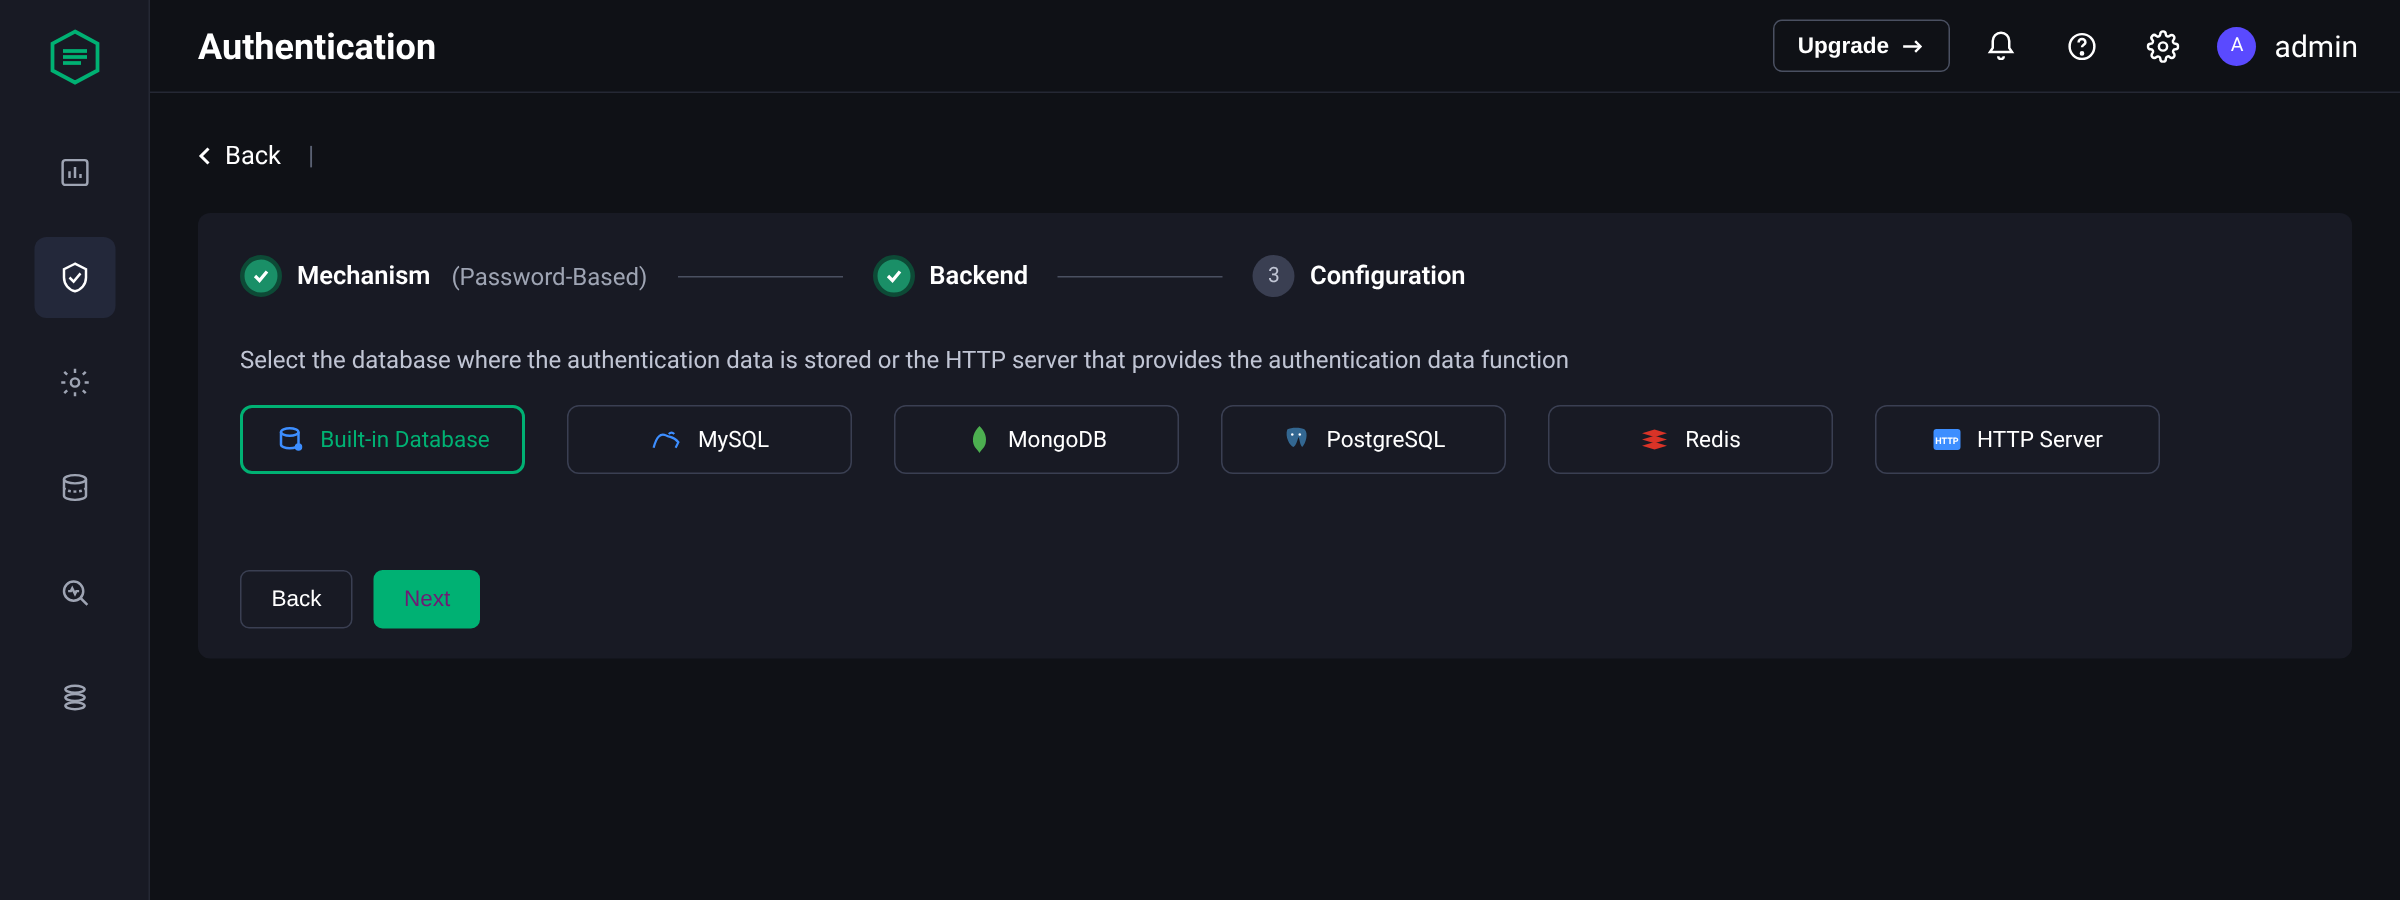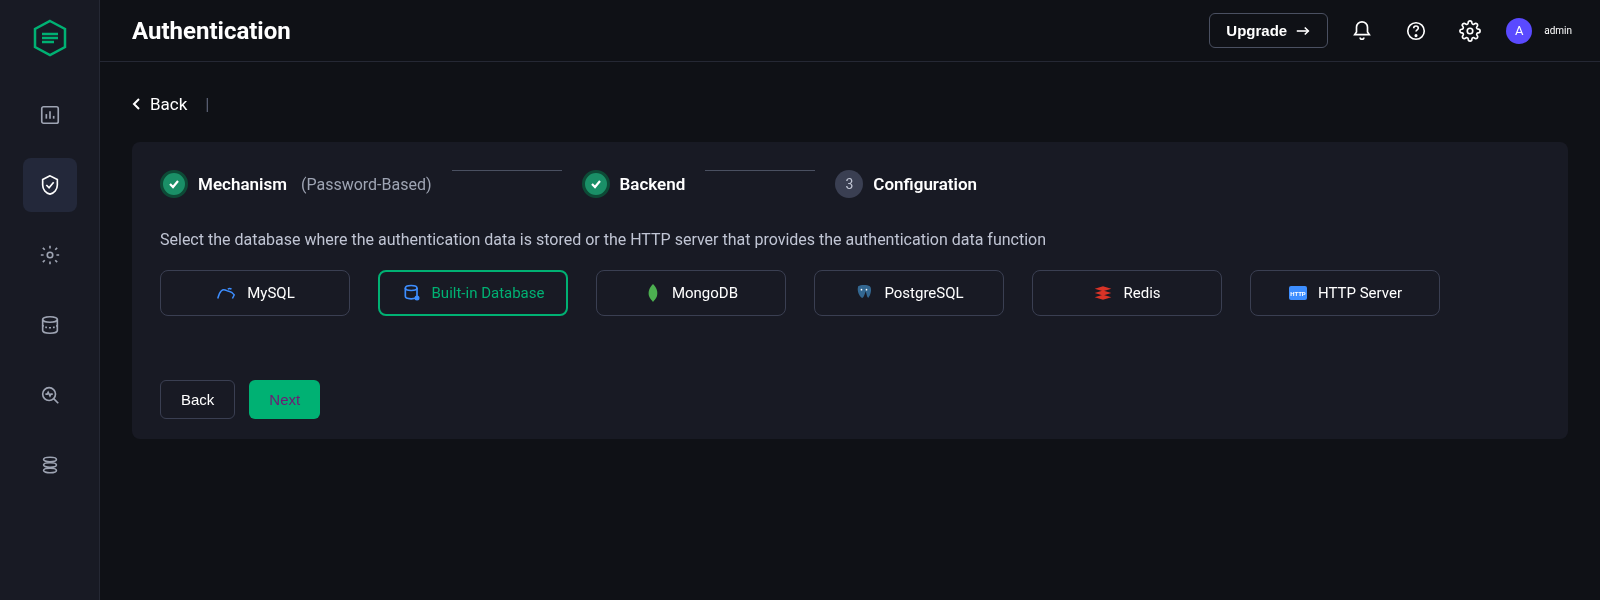--- a/index.html
+++ b/index.html
@@ -87,21 +87,21 @@
   border-radius: 50%;
   background: #5a4aff;
   display: flex;
   align-items: center;
   justify-content: center;
   font-size: 13px;
   margin-left: 16px;
 }
 .username {
   margin-left: 12px;
-  font-size: 10px;
+  font-size: 20px;
 }
 .content {
   padding: 32px 32px 0 32px;
   flex: 1;
 }
 .breadcrumb {
   display: flex;
   align-items: center;
   margin-bottom: 28px;
 }
@@ -122,21 +122,21 @@
   font-size: 20px;
   font-weight: 700;
 }
 .card {
   background: #181a24;
   border-radius: 8px;
   padding: 28px 28px 20px 28px;
 }
 .stepper {
   display: flex;
-  align-items: flex-start;
+  align-items: center;
   margin-bottom: 32px;
 }
 .step {
   display: flex;
   align-items: center;
   gap: 10px;
 }
 .step-circle {
   width: 28px;
   height: 28px;
@@ -344,36 +344,36 @@
         <div class="step-line l2"></div>
         <div class="step">
           <div class="step-circle pending">3</div>
           <span class="step-label">Configuration</span>
         </div>
       </div>
 
       <div class="helper-text">Select the database where the authentication data is stored or the HTTP server that provides the authentication data function</div>
 
       <div class="options">
-        <div class="option">
-          <svg width="22" height="20" viewBox="0 0 24 20" fill="none" stroke="#3d8eff" stroke-width="1.6">
-            <path d="M3 16 C5 8, 8 5, 12 7 C15 9, 17 7, 21 12 L19 16"></path>
-            <path d="M14 6 Q16 4, 18 6"></path>
-          </svg>
-          <span>MySQL</span>
-        </div>
         <div class="option selected">
           <svg width="20" height="20" viewBox="0 0 24 24" fill="none" stroke="#3d8eff" stroke-width="2">
             <ellipse cx="11" cy="6" rx="7" ry="3"></ellipse>
             <path d="M4 6v10c0 1.7 3 3 7 3s7-1.3 7-3V6"></path>
             <circle cx="18" cy="18" r="3" fill="#3d8eff" stroke="none"></circle>
           </svg>
           <span>Built-in Database</span>
         </div>
         <div class="option">
+          <svg width="22" height="20" viewBox="0 0 24 20" fill="none" stroke="#3d8eff" stroke-width="1.6">
+            <path d="M3 16 C5 8, 8 5, 12 7 C15 9, 17 7, 21 12 L19 16"></path>
+            <path d="M14 6 Q16 4, 18 6"></path>
+          </svg>
+          <span>MySQL</span>
+        </div>
+        <div class="option">
           <svg width="18" height="20" viewBox="0 0 18 20" fill="#4caf50">
             <path d="M9 1 C5 5, 4 9, 5 13 C6 16, 8 17, 9 19 C10 17, 12 16, 13 13 C14 9, 13 5, 9 1 Z"></path>
           </svg>
           <span>MongoDB</span>
         </div>
         <div class="option">
           <svg width="20" height="20" viewBox="0 0 24 24" fill="#336791">
             <path d="M5 4 C8 2, 16 2, 19 4 C22 7, 20 15, 17 18 C15 16, 15 12, 14 10 C13 13, 12 17, 10 18 C7 17, 3 10, 5 4 Z"></path>
             <circle cx="9" cy="8" r="1" fill="#fff"></circle>
             <circle cx="15" cy="8" r="1" fill="#fff"></circle>

